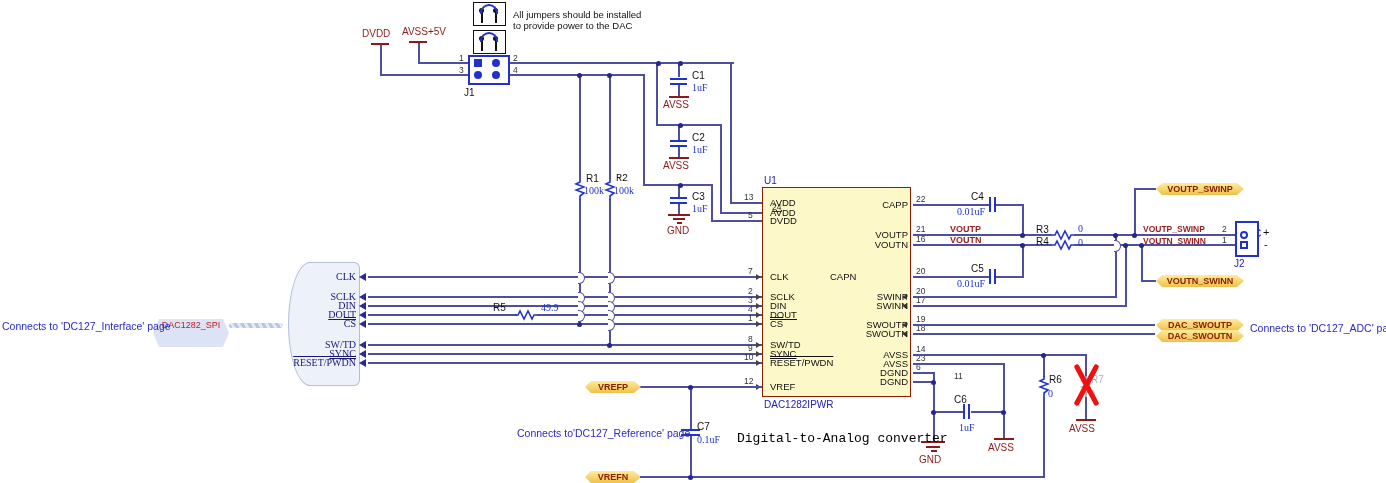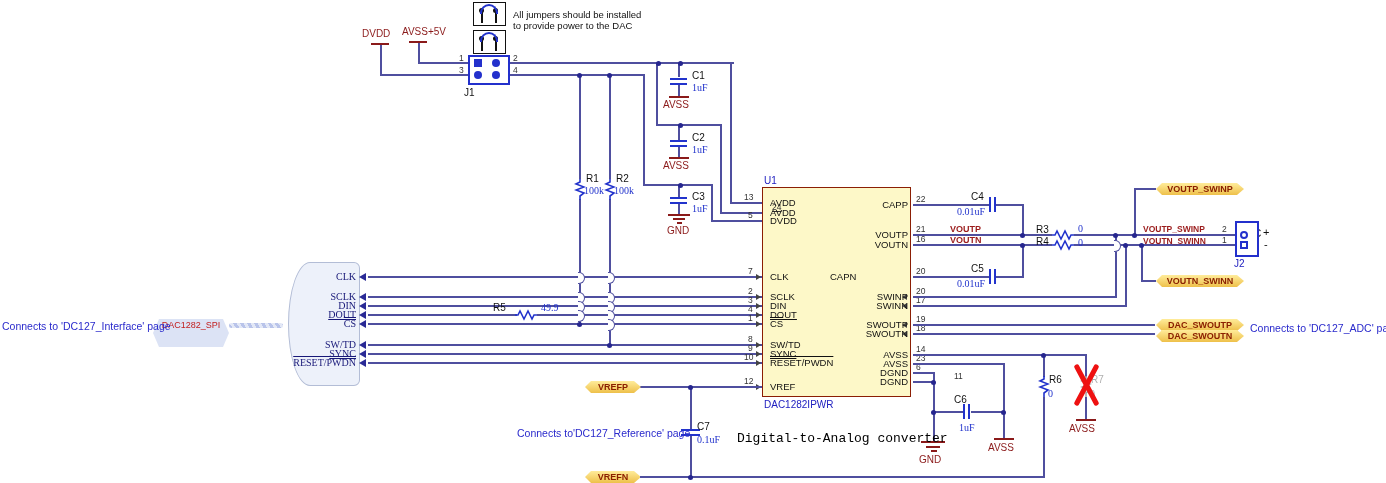--- a/index.html
+++ b/index.html
@@ -142,21 +142,21 @@
   <i class="w" style="left:609px;top:75px;width:2px;height:104px;"></i>
   <i class="w" style="left:609px;top:199px;width:2px;height:148px;"></i>
   <svg class="res" style="left:574px;top:179px;" width="12" height="21" viewBox="0 0 12 21">
       <path d="M6,0 L6,3 2,5 10,8 2,11 10,14 6,17 6,21" fill="none" stroke="#2233cc" stroke-width="1.6"></path>
     </svg>
   <svg class="res" style="left:604px;top:179px;" width="12" height="21" viewBox="0 0 12 21">
       <path d="M6,0 L6,3 2,5 10,8 2,11 10,14 6,17 6,21" fill="none" stroke="#2233cc" stroke-width="1.6"></path>
     </svg>
   <span class="lbl" style="left:586px;top:173px;">R1</span>
   <span class="val" style="left:584px;top:185px;">100k</span>
-  <span class="lbl" style="left:616px;top:173px;">R2</span>
+  <span class="lbl" style="left:616px;top:173px;font-family:Liberation Mono, monospace;">R2</span>
   <span class="val" style="left:614px;top:185px;">100k</span>
 
   <i class="w" style="left:368px;top:276px;width:394px;height:2px;"></i>
   <i class="w" style="left:368px;top:296px;width:394px;height:2px;"></i>
   <i class="w" style="left:368px;top:305px;width:394px;height:2px;"></i>
   <i class="w" style="left:368px;top:314px;width:149px;height:2px;"></i>
   <i class="w" style="left:537px;top:314px;width:225px;height:2px;"></i>
   <i class="w" style="left:368px;top:323px;width:394px;height:2px;"></i>
   <i class="w" style="left:368px;top:344px;width:394px;height:2px;"></i>
   <i class="w" style="left:368px;top:353px;width:394px;height:2px;"></i>

